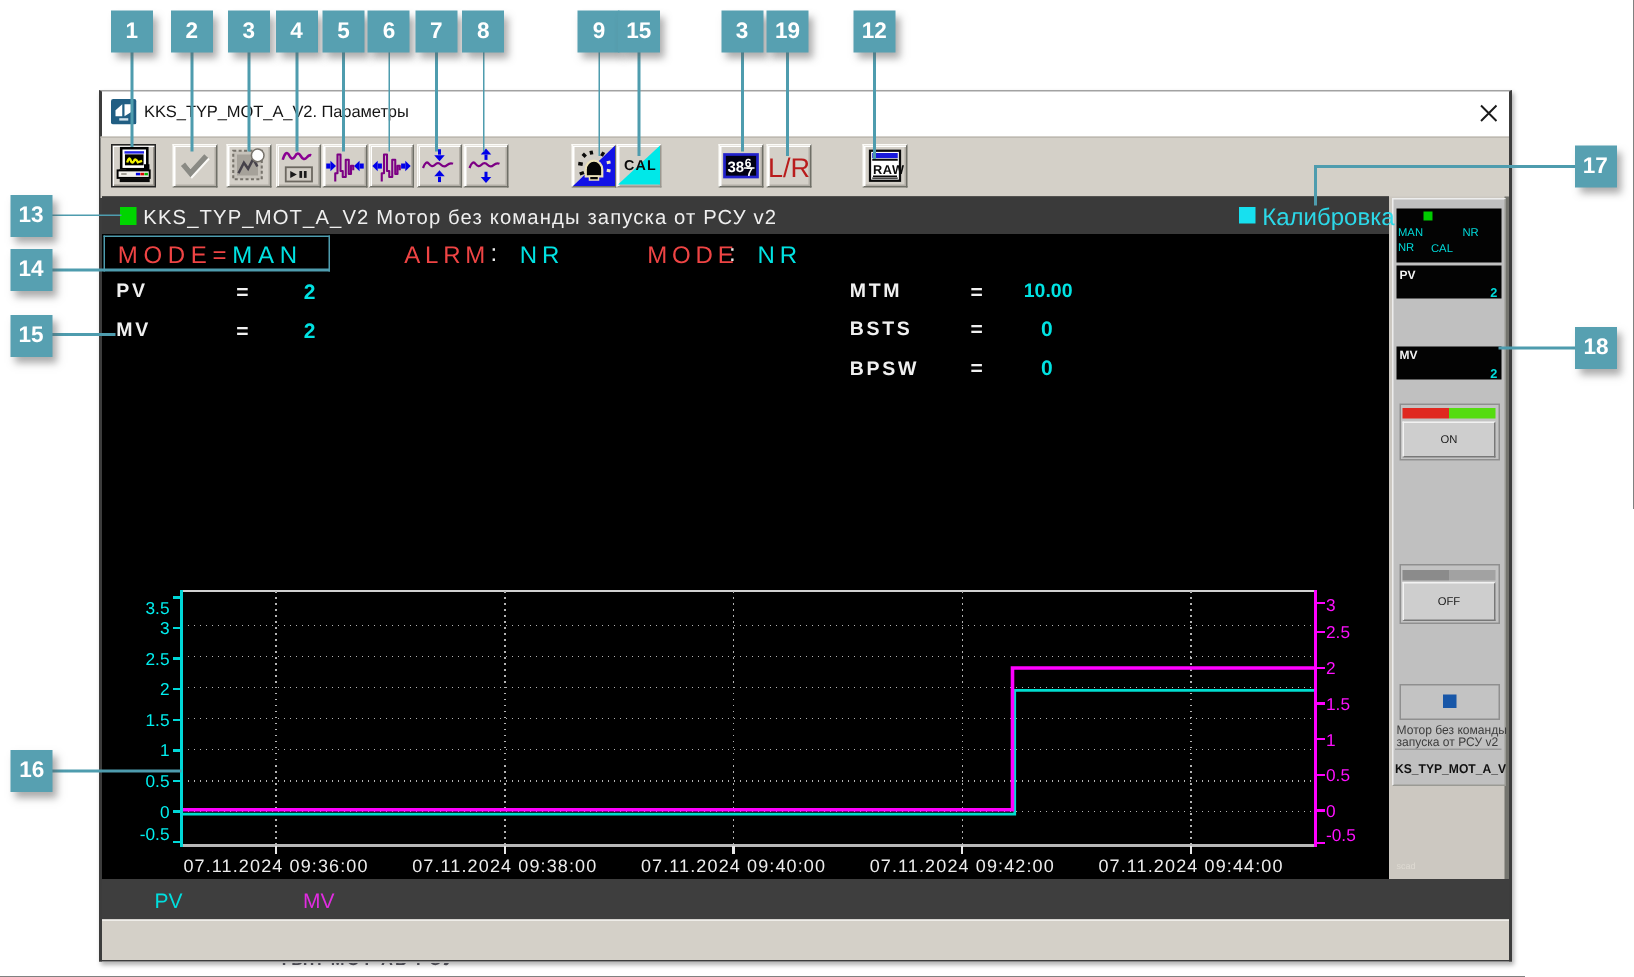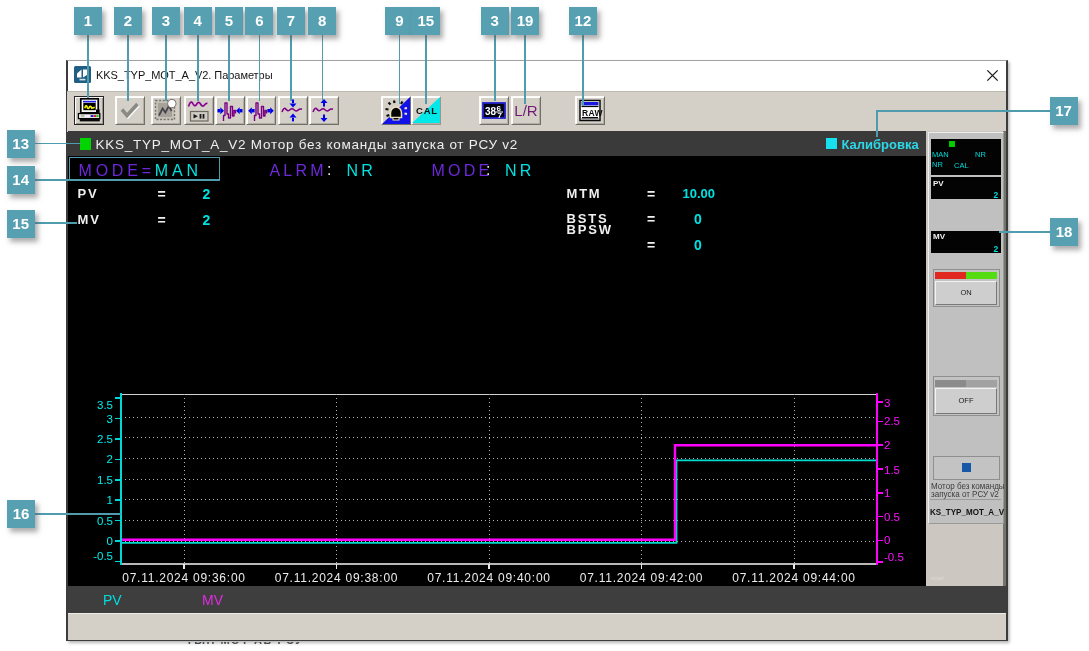--- a/index.html
+++ b/index.html
@@ -25,21 +25,21 @@
 .blackbox{position:absolute;background:#030303}
 .fpt{position:absolute;font-size:7.5px;color:#00dbdb}
 .sunken{position:absolute;background:#c3c3c3;border:1px solid #8f8f8f}
 .fbtn{position:absolute;background:#cecece;border:1px solid;border-color:#f2f2f2 #787878 #787878 #f2f2f2;font-size:7.5px;color:#1a1a1a;text-align:center}
 
 .bdg{position:absolute;width:28px;height:28px;background:#57a0b1;color:#fff;font-weight:bold;font-size:15px;line-height:28px;text-align:center;box-shadow:3px 4px 5px rgba(90,90,90,.5);z-index:60}
 .ln{position:absolute;background:#4e9cae;z-index:55}
 .vln{width:1.6px}
 .hln{height:1.6px}
 
-.w{color:#6d28d9}
+.w{color:#ef4444}
 .c{color:#00e2e2}
 .row1{position:absolute;font-size:16px;letter-spacing:2.9px;color:#e9e9e9}
 .prow{position:absolute;font-size:13px;font-weight:bold;letter-spacing:1.8px;color:#f0f0f0}
 .pval{position:absolute;font-size:14px;font-weight:bold;color:#f0f0f0}
 .cv{color:#00e2e2 !important}
 </style>
 </head>
 <body>
 <div class="ab" id="win"></div>
 <svg class="ab" id="appicon" style="left:74px;top:66px" width="17" height="17" viewBox="0 0 17 17">
@@ -149,21 +149,21 @@
     </svg></div>
 <div class="tb" style="left:479px;top:96px">
 <svg width="28" height="27" viewBox="0 0 28 27">
       <rect x="3" y="6" width="22" height="15" fill="#000014" stroke="#2222cc" stroke-width="1.8"></rect>
       <text x="5" y="17.5" font-family="Liberation Sans" font-size="10" font-weight="bold" fill="#fff">38</text>
       <text x="16.5" y="14" font-family="Liberation Sans" font-size="8" font-weight="bold" fill="#fff">6</text>
       <text x="17.5" y="20.5" font-family="Liberation Sans" font-size="8" font-weight="bold" fill="#fff">7</text>
       <path d="M16,15 h7" stroke="#fff" stroke-width="1"></path>
     </svg></div>
 <div class="tb" style="left:511px;top:96px">
-    <div style="position:absolute;left:0;top:5px;width:100%;text-align:center;font-size:15px;color:#701a75">L/R</div>
+    <div style="position:absolute;left:0;top:5px;width:100%;text-align:center;font-size:18px;color:#b91c1c">L/R</div>
   </div>
 <div class="tb" style="left:574.5px;top:96px">
 <svg width="28" height="27" viewBox="0 0 28 27">
       <rect x="4" y="3.5" width="20" height="20" fill="#fff" stroke="#0a0a0a" stroke-width="1.5"></rect>
       <rect x="5.5" y="5" width="17" height="3.4" fill="#1a1adc"></rect>
       <path d="M5.5,9.5 h17" stroke="#0a0a0a" stroke-width="1.2"></path>
       <text x="6" y="19" font-family="Liberation Sans" font-size="8.5" font-weight="bold" letter-spacing="0.4" fill="#0a0a0a">RAW</text>
       <path d="M6,20.5 h16" stroke="#0a0a0a" stroke-width="1.1"></path>
       <path d="M5.5,21.8 h17" stroke="#0a0a0a" stroke-width="0.8"></path>
     </svg></div>
@@ -194,42 +194,42 @@
 <div class="fbtn" style="left:935px;top:387.8px;width:60px;height:24px;line-height:24px">OFF</div>
 <div class="sunken" style="left:933px;top:456.2px;width:65px;height:21.5px"></div>
 <div class="ab" style="left:961.5px;top:462.7px;width:9.5px;height:9.5px;background:#1857a8"></div>
 <div class="ab" style="left:930.5px;top:481.5px;font-size:8.3px;color:#3c3c3c;line-height:8.7px;white-space:nowrap;transform:scaleX(0.97);transform-origin:0 0">Мотор без команды<br>запуска от РСУ v2</div>
 <div class="ab" style="left:930px;top:499px;width:71px;height:1px;background:#9b9b9b"></div>
 <div class="ab" style="left:929.5px;top:507px;font-size:8.5px;font-weight:bold;color:#111;transform:scaleX(0.95);transform-origin:0 0;white-space:nowrap">KS_TYP_MOT_A_V</div>
 <div class="ab" id="hdrbar"></div>
 <div class="ab" style="left:80px;top:137.5px;width:11px;height:12px;background:#00d500"></div>
 <div class="ab" style="left:95.5px;top:137px;font-size:13.5px;letter-spacing:0.75px;color:#efefef">KKS_TYP_MOT_A_V2 Мотор без команды запуска от РСУ v2</div>
 <div class="ab" style="left:825.5px;top:137.5px;width:11px;height:11px;background:#17e0ef"></div>
-<div class="ab" style="left:841.5px;top:136.5px;font-size:13px;font-weight:bold;color:#2cd8e8">Калибровка</div>
+<div class="ab" style="left:841.5px;top:136.5px;font-size:16px;font-weight:normal;color:#2cd8e8">Калибровка</div>
 
 <div class="row1" style="left:78.5px;top:162px;letter-spacing:3.8px"><span class="w">MODE=</span><span class="c">MAN</span></div>
 <div class="row1" style="left:269.5px;top:162px;letter-spacing:3.2px"><span class="w">ALRM</span></div>
 <div class="row1 w" style="left:327px;top:161px">:</div>
 <div class="row1 cv" style="left:346.5px;top:162px;letter-spacing:3.2px">NR</div>
 <div class="row1" style="left:431.5px;top:162px;letter-spacing:3.2px"><span class="w">MODE</span></div>
 <div class="row1 w" style="left:486px;top:161px">:</div>
 <div class="row1 cv" style="left:505px;top:162px;letter-spacing:3.2px">NR</div>
 <div class="prow" style="left:77.5px;top:186px">PV</div>
 <div class="pval" style="left:157.5px;top:185.5px">=</div>
 <div class="pval cv" style="left:202.5px;top:185.5px">2</div>
 <div class="prow" style="left:77.5px;top:212px">MV</div>
 <div class="pval" style="left:157.5px;top:211.5px">=</div>
 <div class="pval cv" style="left:202.5px;top:211.5px">2</div>
 <div class="prow" style="left:566.5px;top:186px">MTM</div>
 <div class="pval" style="left:647px;top:185.5px">=</div>
 <div class="pval cv" style="left:682.5px;top:186px;font-size:13px">10.00</div>
 <div class="prow" style="left:566.5px;top:211px">BSTS</div>
 <div class="pval" style="left:647px;top:210.5px">=</div>
 <div class="pval cv" style="left:694px;top:210.5px">0</div>
-<div class="prow" style="left:566.5px;top:222px">BPSW</div>
+<div class="prow" style="left:566.5px;top:238px">BPSW</div>
 <div class="pval" style="left:647px;top:236.5px">=</div>
 <div class="pval cv" style="left:694px;top:236.5px">0</div>
 
 <svg class="ab" id="chart" style="left:68px;top:385px" width="858" height="201" viewBox="0 0 858 201" fill="none">
 <g shape-rendering="crispEdges">
 <path d="M53,9 H809" stroke="#d0d0d0" stroke-width="1"></path>
 <g stroke="#b2b2b2" stroke-width="1" stroke-dasharray="1,3">
 <path d="M53,32 H809"></path>
         <path d="M53,52.6 H809"></path>
         <path d="M53,73.3 H809"></path>

